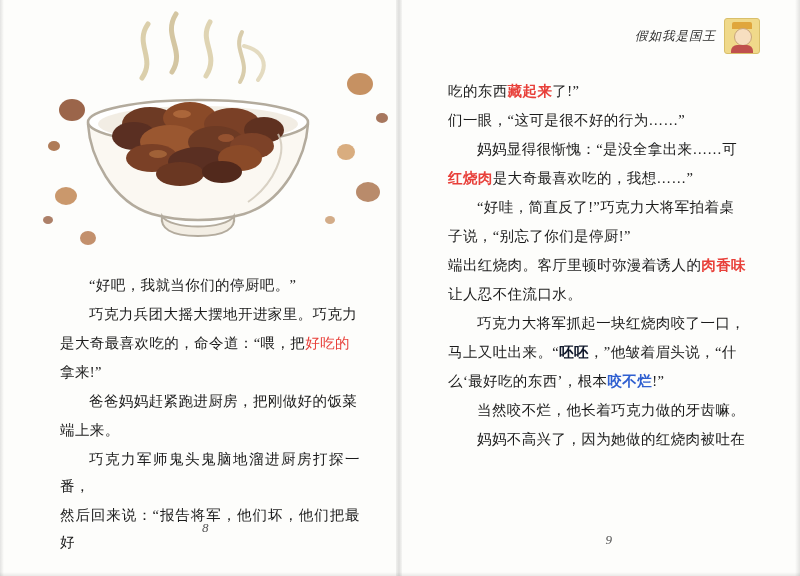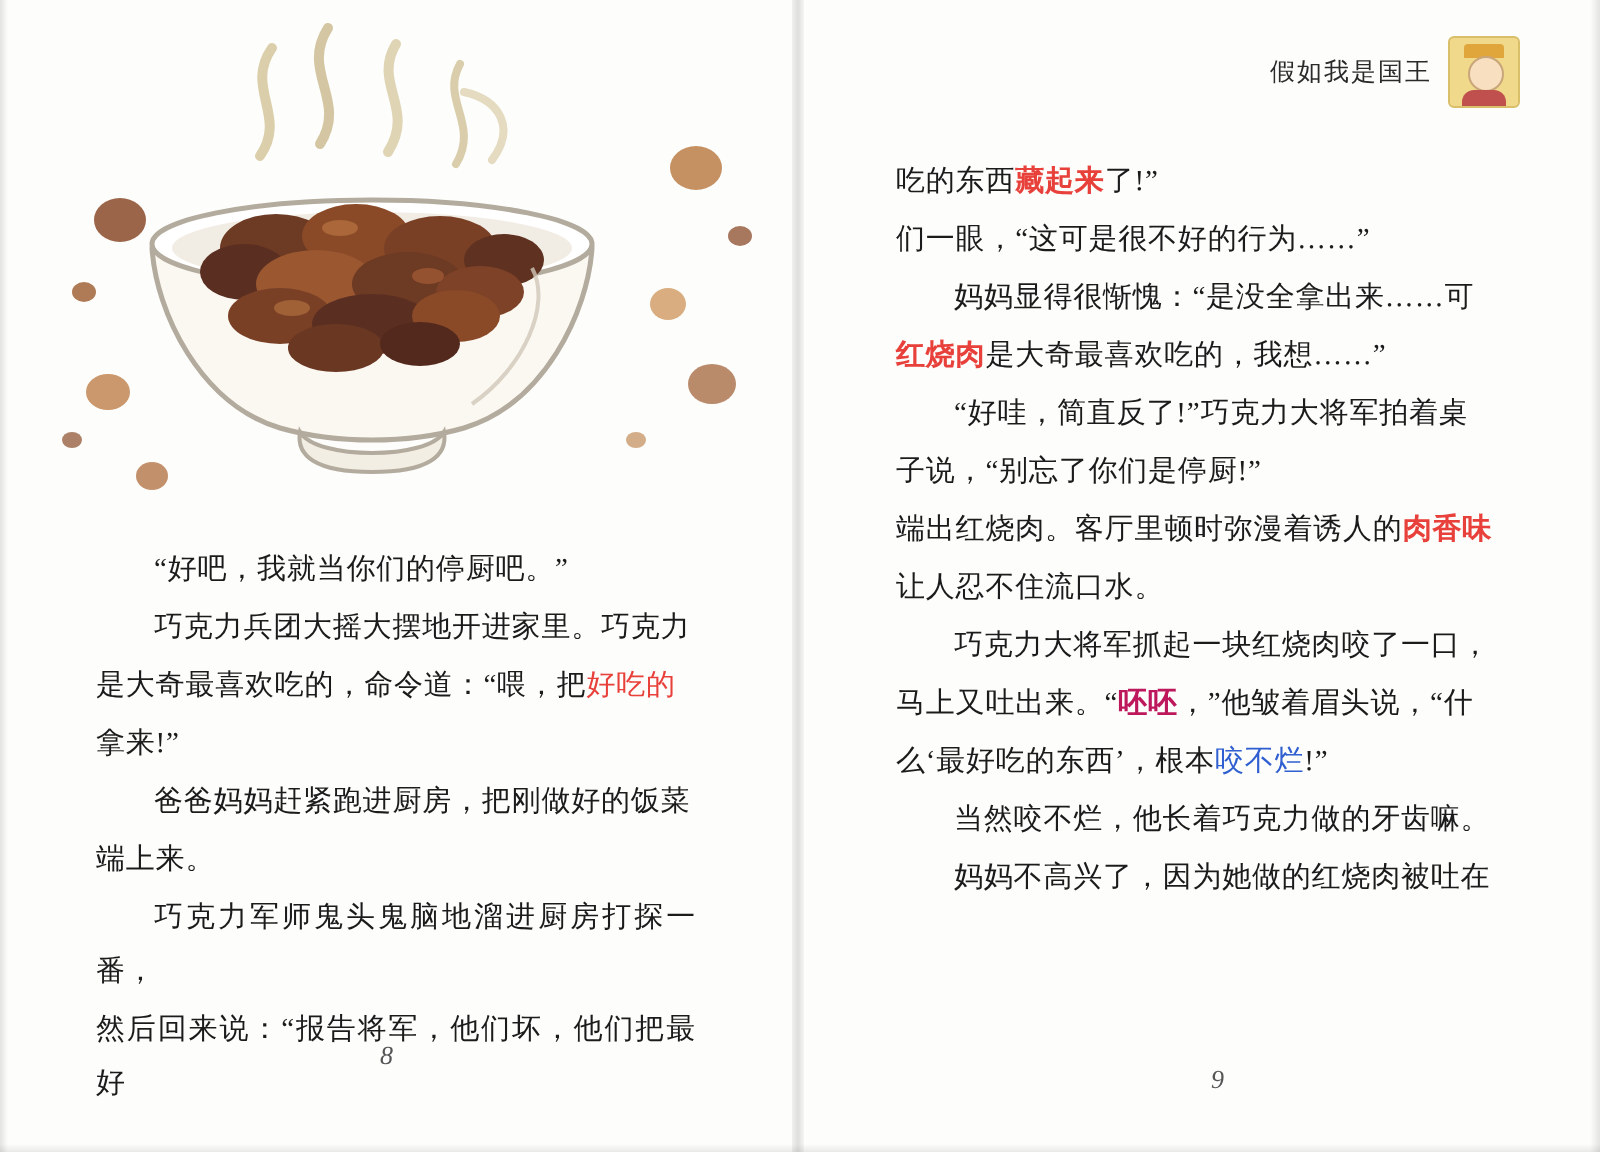--- a/index.html
+++ b/index.html
@@ -40,21 +40,21 @@
   }
   .edge-bottom {
     position: absolute;
     bottom: 0; left: 0; width: 800px; height: 4px;
     background: linear-gradient(to top, rgba(0,0,0,0.08), rgba(0,0,0,0));
   }
 
   
   .left-page {
     position: absolute;
-    top: 0; left: 4px;
+    top: 0; left: 16px;
     width: 396px;
     height: 564px;
   }
   .illustration {
     position: absolute;
     top: 6px;
     left: 14px;
     width: 370px;
     height: 265px;
   }
@@ -97,20 +97,21 @@
     top: 18px;
     right: 40px;
     display: flex;
     align-items: center;
     gap: 8px;
   }
   .header-title {
     font-size: 12.5px;
     color: #2a2a2a;
     letter-spacing: 1px;
+    font-style: italic;
   }
   .header-badge {
     width: 34px;
     height: 34px;
     border-radius: 3px;
     background: #f0d98a;
     border: 1px solid #d9bf6a;
     position: relative;
     overflow: hidden;
   }
@@ -143,22 +144,22 @@
     width: 305px;
   }
   .right-text p {
     margin: 0 0 2px 0;
     font-size: 14.5px;
     line-height: 27px;
     letter-spacing: 0.4px;
     color: #1b1b1b;
     text-align: justify;
   }
-  .hl-green { color: #be185d; font-weight: bold; }
-  .hl-blue  { color: #2f5fd0; font-weight: normal; }
+  .hl-green { color: #0f172a; font-weight: bold; }
+  .hl-blue  { color: #2f5fd0; font-weight: bold; }
   .hl-rose  { color: #e8403a; font-weight: bold; }
 </style>
 </head>
 <body>
 
 <div class="page">
 
   <div class="edge-left"></div>
   <div class="spine"></div>
   <div class="edge-right"></div>

